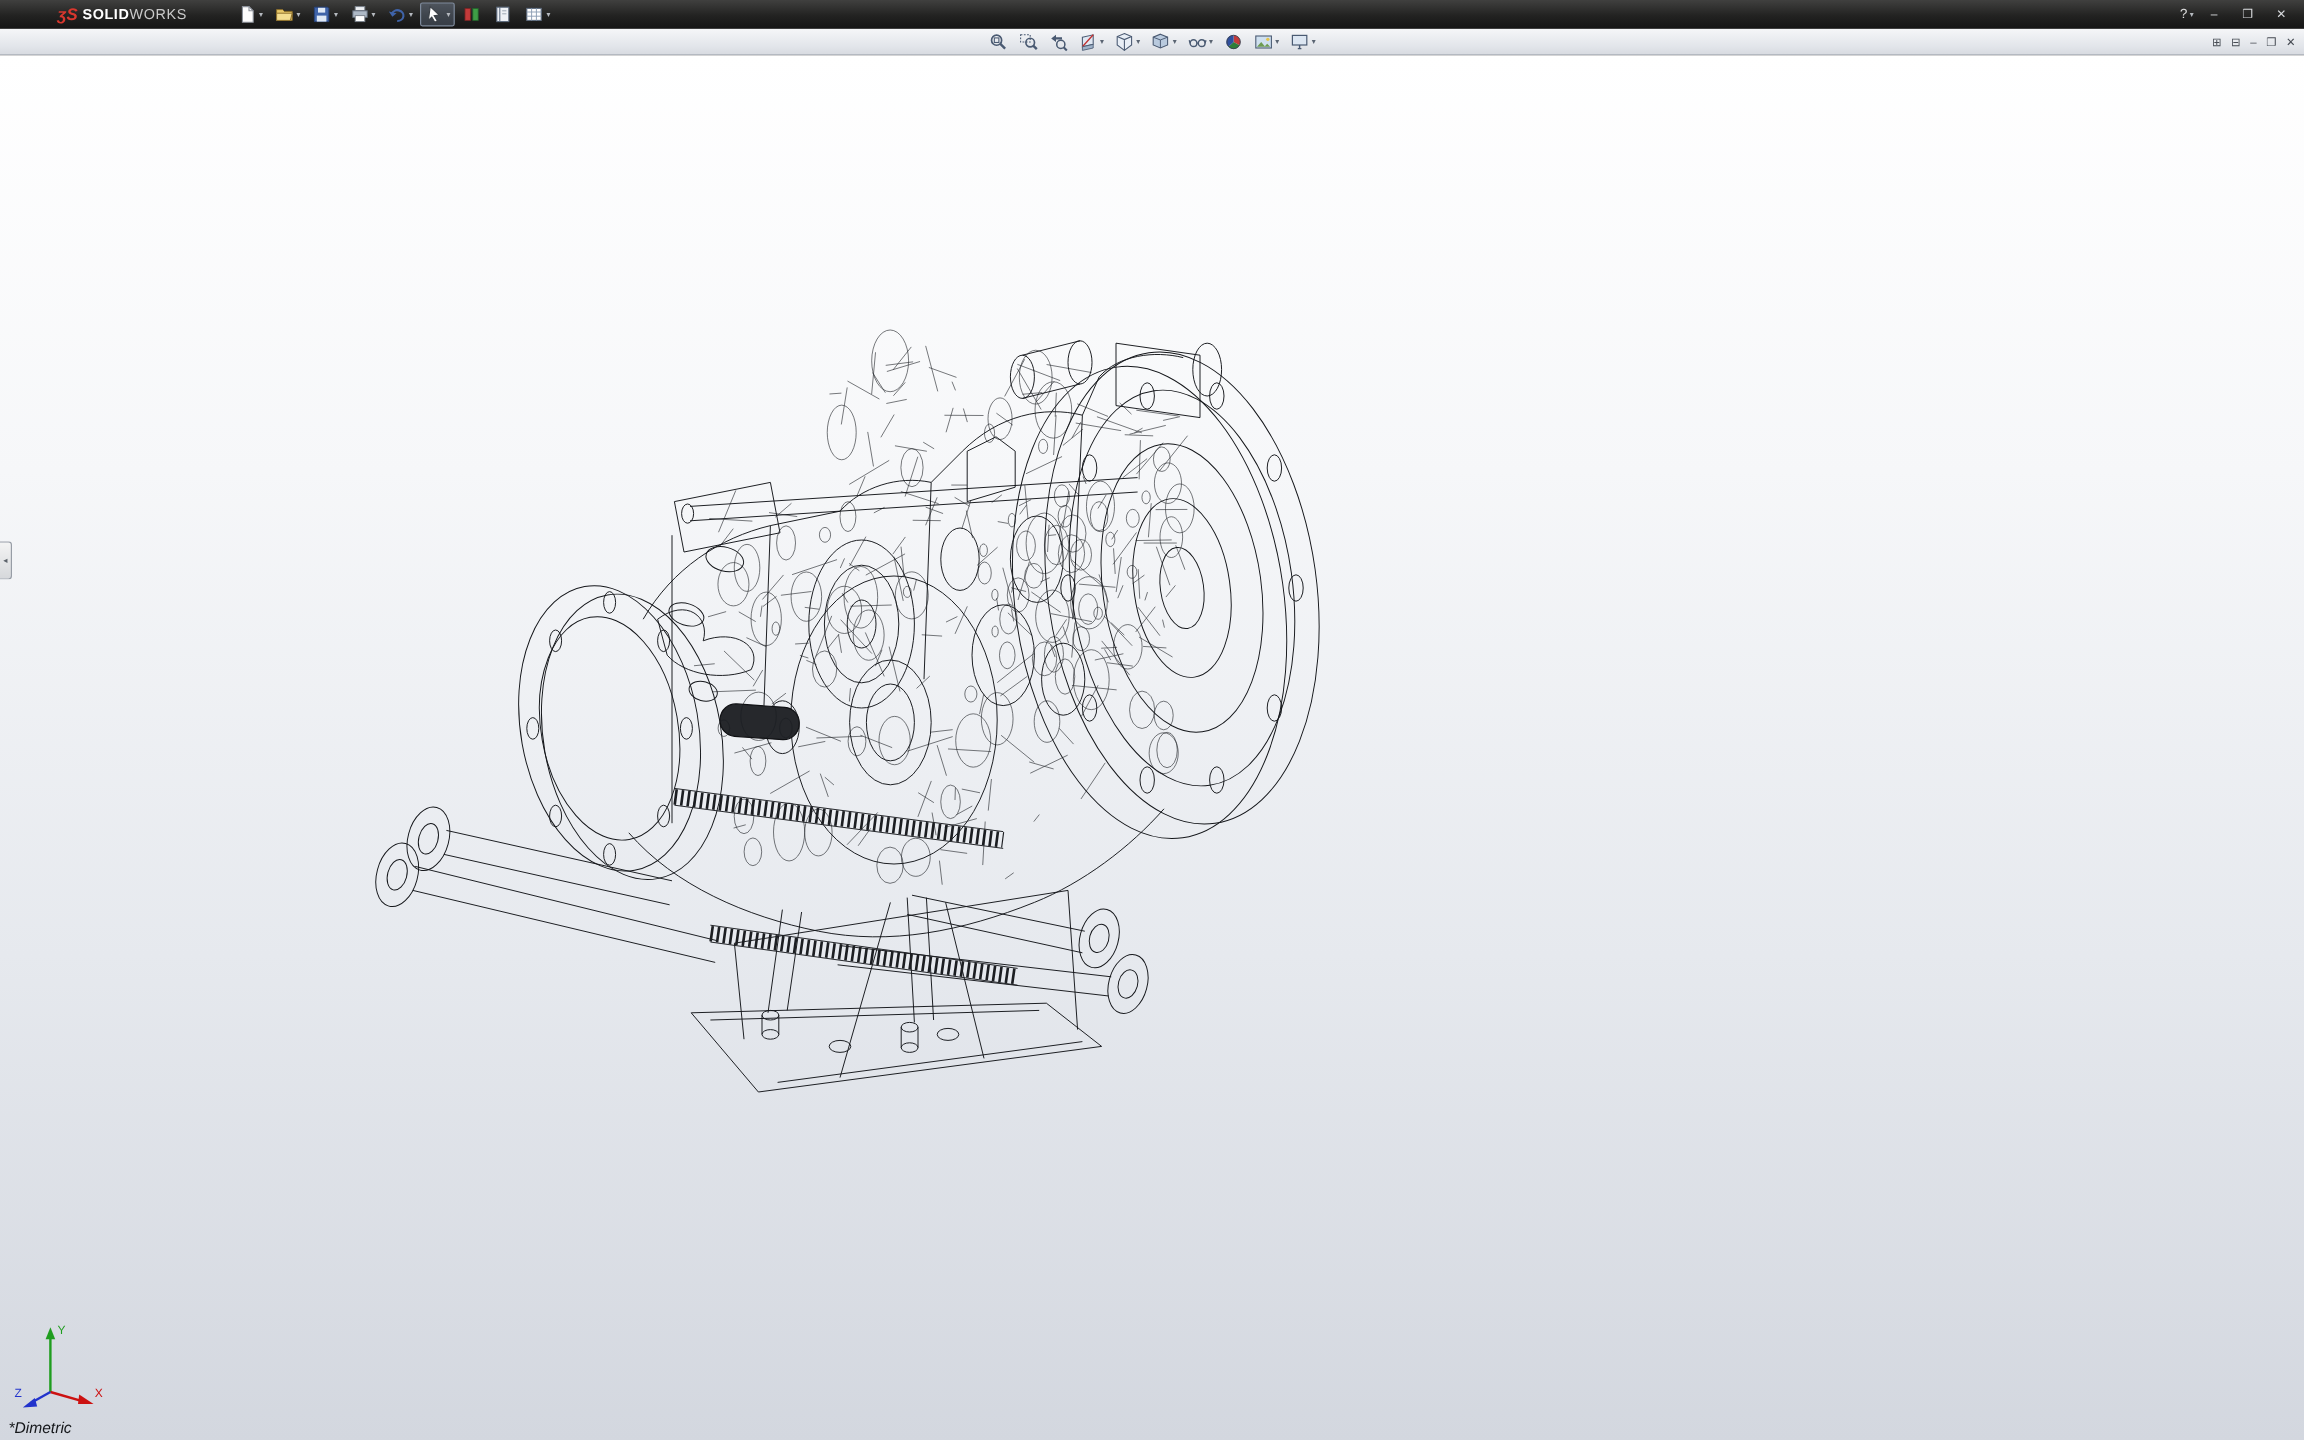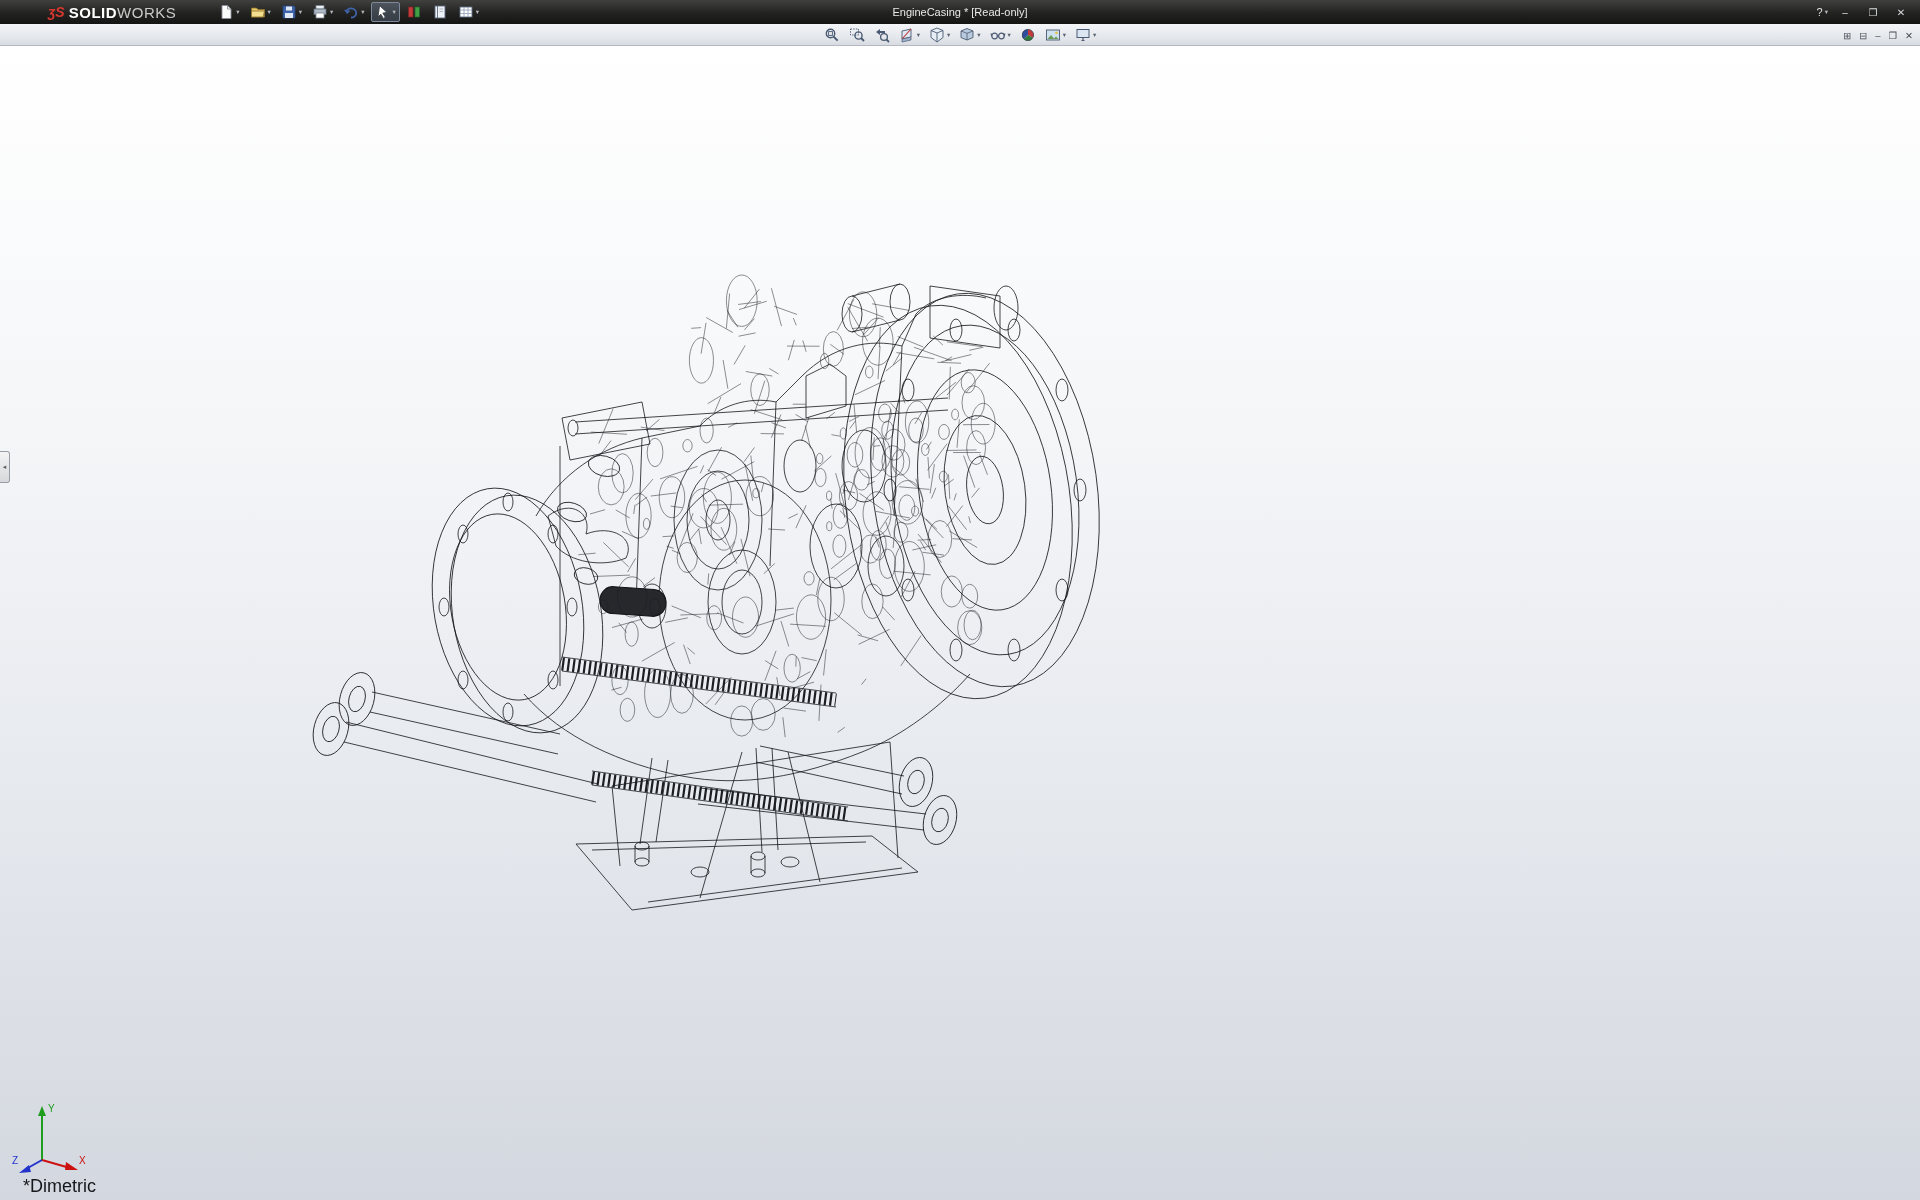--- a/index.html
+++ b/index.html
@@ -6,21 +6,21 @@
   html,body { width:1920px; height:1200px; overflow:hidden;
               font-family:"Liberation Sans", sans-serif; background:#000; }
   .app { display:flex; flex-direction:column; width:100%; height:100%; }
 
   
   .titlebar { height:24px; flex:0 0 24px; position:relative;
               background:linear-gradient(#40403f,#222221 55%,#151515);
               display:flex; align-items:center; color:#e8e8e8;padding-left:41px; }
   .brand { display:flex; align-items:center; gap:4px; padding:0 12px 0 7px; }
   .logo-glyph { color:#d8372e; font-weight:bold; font-style:italic; font-size:14px; line-height:1; }
-  .brand-text { font-size:15px; letter-spacing:.5px; color:#fff; }
+  .brand-text { font-size:12px; letter-spacing:.5px; color:#fff; }
   .brand-text .lt { color:#c9c9c9; font-weight:normal; }
   .main-toolbar { display:flex; align-items:center; gap:2px; margin-left:26px; }
   .tbtn { display:inline-flex; align-items:center; height:20px; padding:0 3px;
           background:none; border:1px solid transparent; border-radius:2px; cursor:default; }
   .tbtn.pressed { background:rgba(130,150,180,.30); border:1px solid #7e8a9c; }
   .tbtn svg { width:16px; height:16px; display:block; }
   .dd::after { content:"▾"; font-size:6.5px; color:#b5b9bf; margin-left:2px; }
   .wtitle { position:absolute; left:0; right:0; text-align:center; font-size:11px;
             color:#e9e9e9; pointer-events:none; }
   .win-controls { margin-left:auto; display:flex; align-items:center; gap:6px; padding-right:8px; }
@@ -40,21 +40,21 @@
   .headsup .dd::after { color:#5a6472; }
   .doc-controls { position:absolute; right:5px; top:0; height:22px;
                   display:flex; align-items:center; gap:4px; }
   .dbtn { font-size:9.5px; color:#474c54; background:none; border:none; height:16px;
           display:inline-flex; align-items:center; justify-content:center; padding:0 2px; }
 
   
   .viewport { flex:1 1 auto; position:relative;
               background:linear-gradient(180deg,#ffffff 0%,#f6f7f9 30%,#e6e9ee 65%,#d3d7df 100%); }
   svg.model { position:absolute; inset:0; width:100%; height:100%; }
-  .view-label { position:absolute; left:23px; bottom:3px; font-size:18px; color:#15171a; }
+  .view-label { position:absolute; left:7px; bottom:3px; font-size:13px; color:#15171a;font-style:italic; }
   .triad { position:absolute; left:8px; bottom:18px; width:84px; height:84px; }
   .panel-tab { position:absolute; left:0; top:405px; width:10px; height:32px;
                background:linear-gradient(#f4f4f4,#d6d8db); border:1px solid #979da6; border-left:none;
                border-radius:0 3px 3px 0; display:flex; align-items:center; justify-content:center;
                font-size:7px; color:#5d636b; }
 </style>
 </head>
 <body>
 
 <div class="app">
@@ -118,21 +118,20 @@
           </svg>
       </button>
       <button class="tbtn dd">
         <svg viewBox="0 0 16 16">
             <rect x="2" y="3" width="12" height="10" fill="#ffffff" stroke="#5d6b7e" stroke-width="0.9"></rect>
             <path d="M2 6h12M2 9.5h12M6 3v10M10 3v10" stroke="#8ea0b5" stroke-width="0.8" fill="none"></path>
           </svg>
       </button>
     </div>
 
-    <div class="wtitle">EngineCasing * [Read-only]</div>
 
     <div class="win-controls">
       <button class="helpbtn dd">
           <span>?</span>
         </button>
       <button class="wbtn">–</button>
       <button class="wbtn">❐</button>
       <button class="wbtn">✕</button>
     </div>
   </div>

